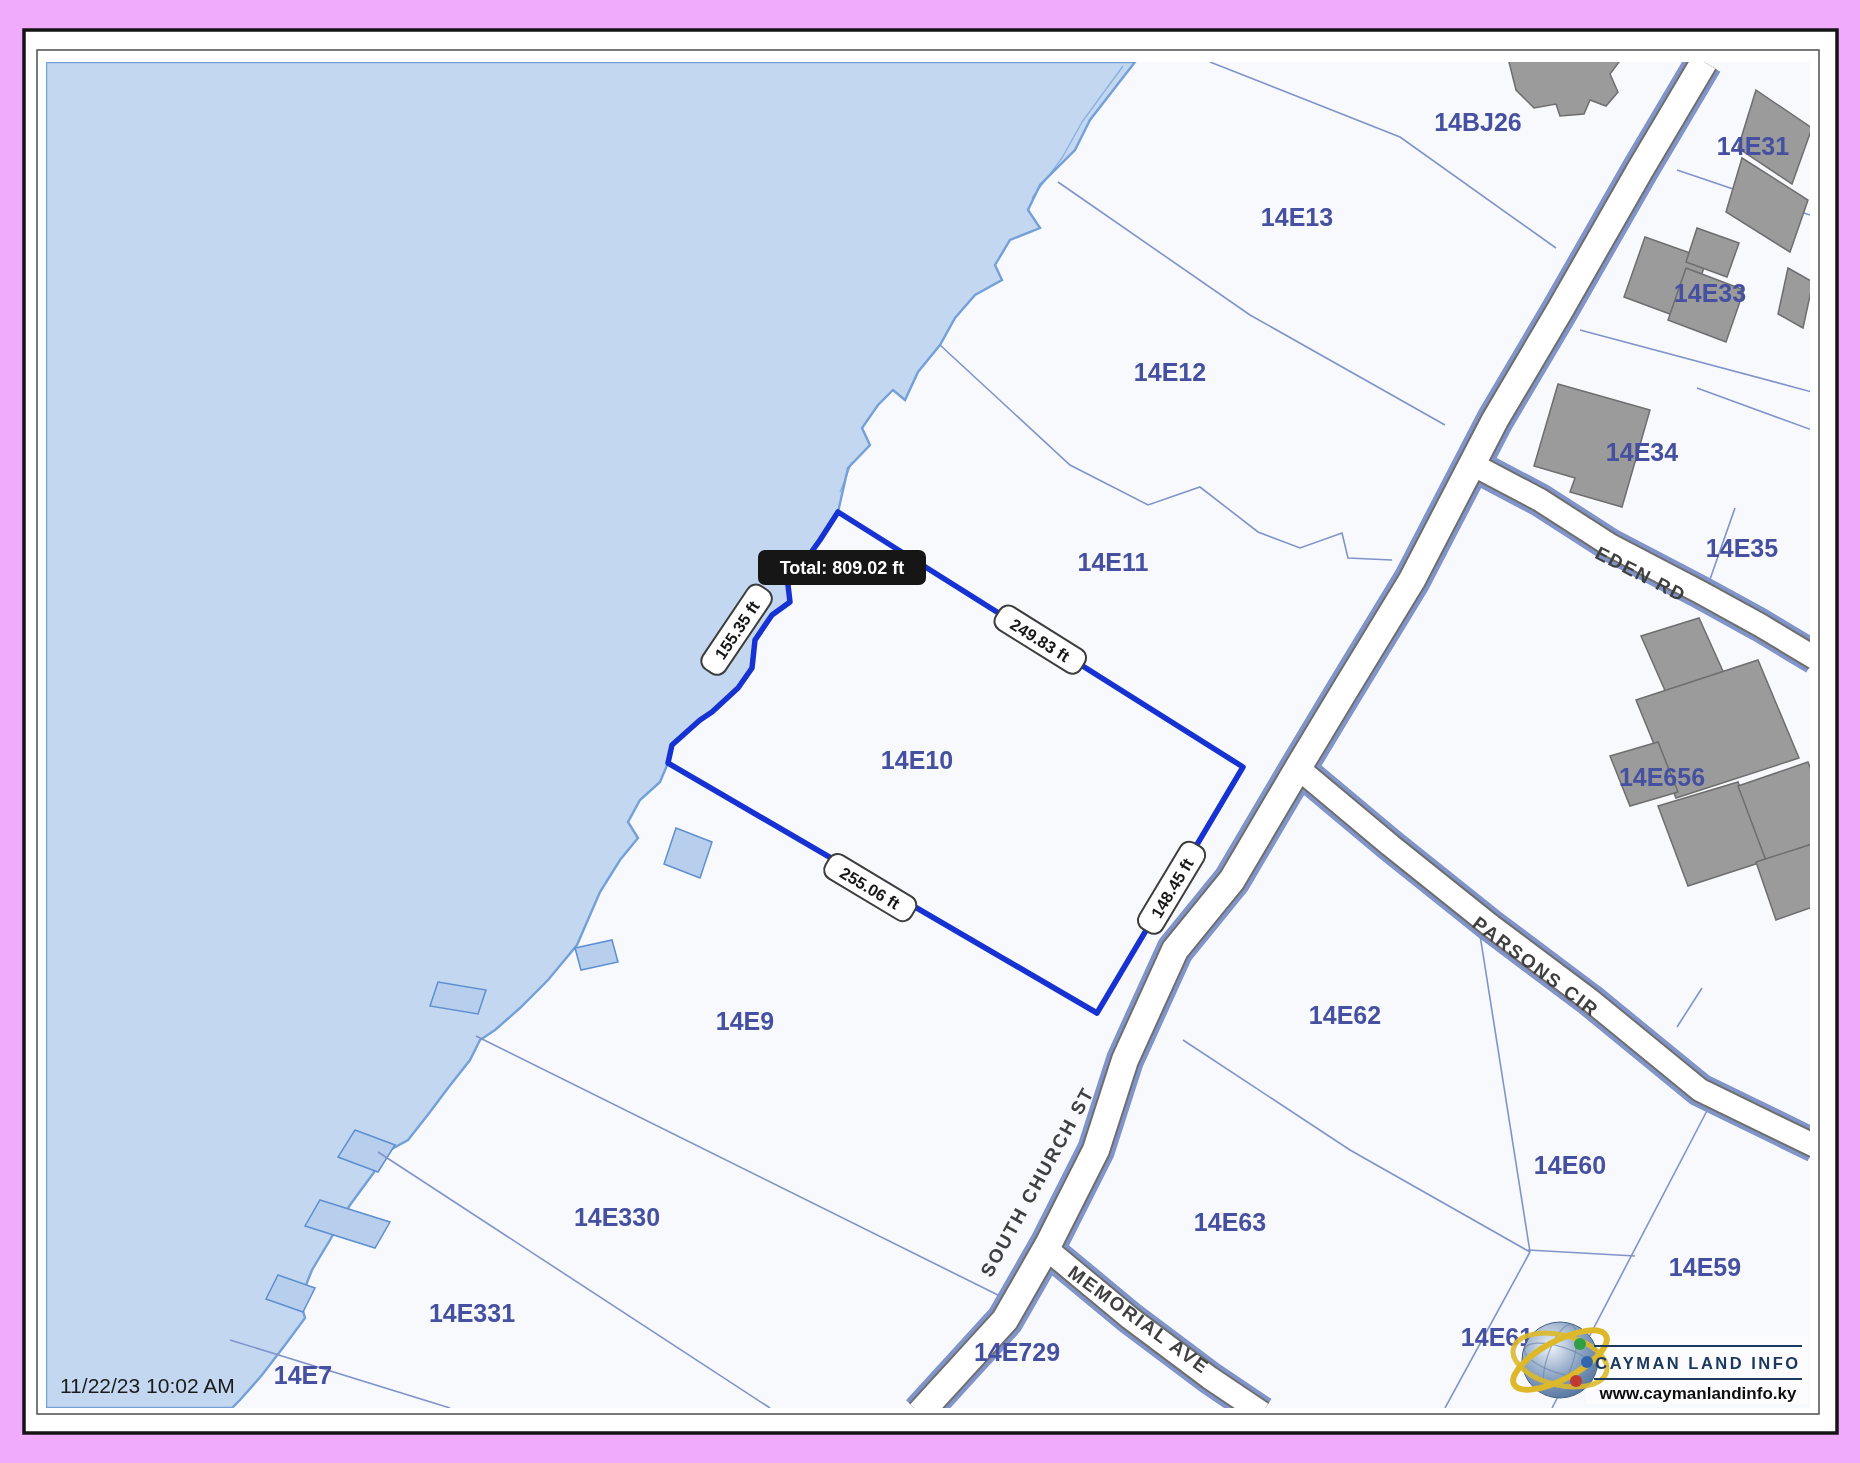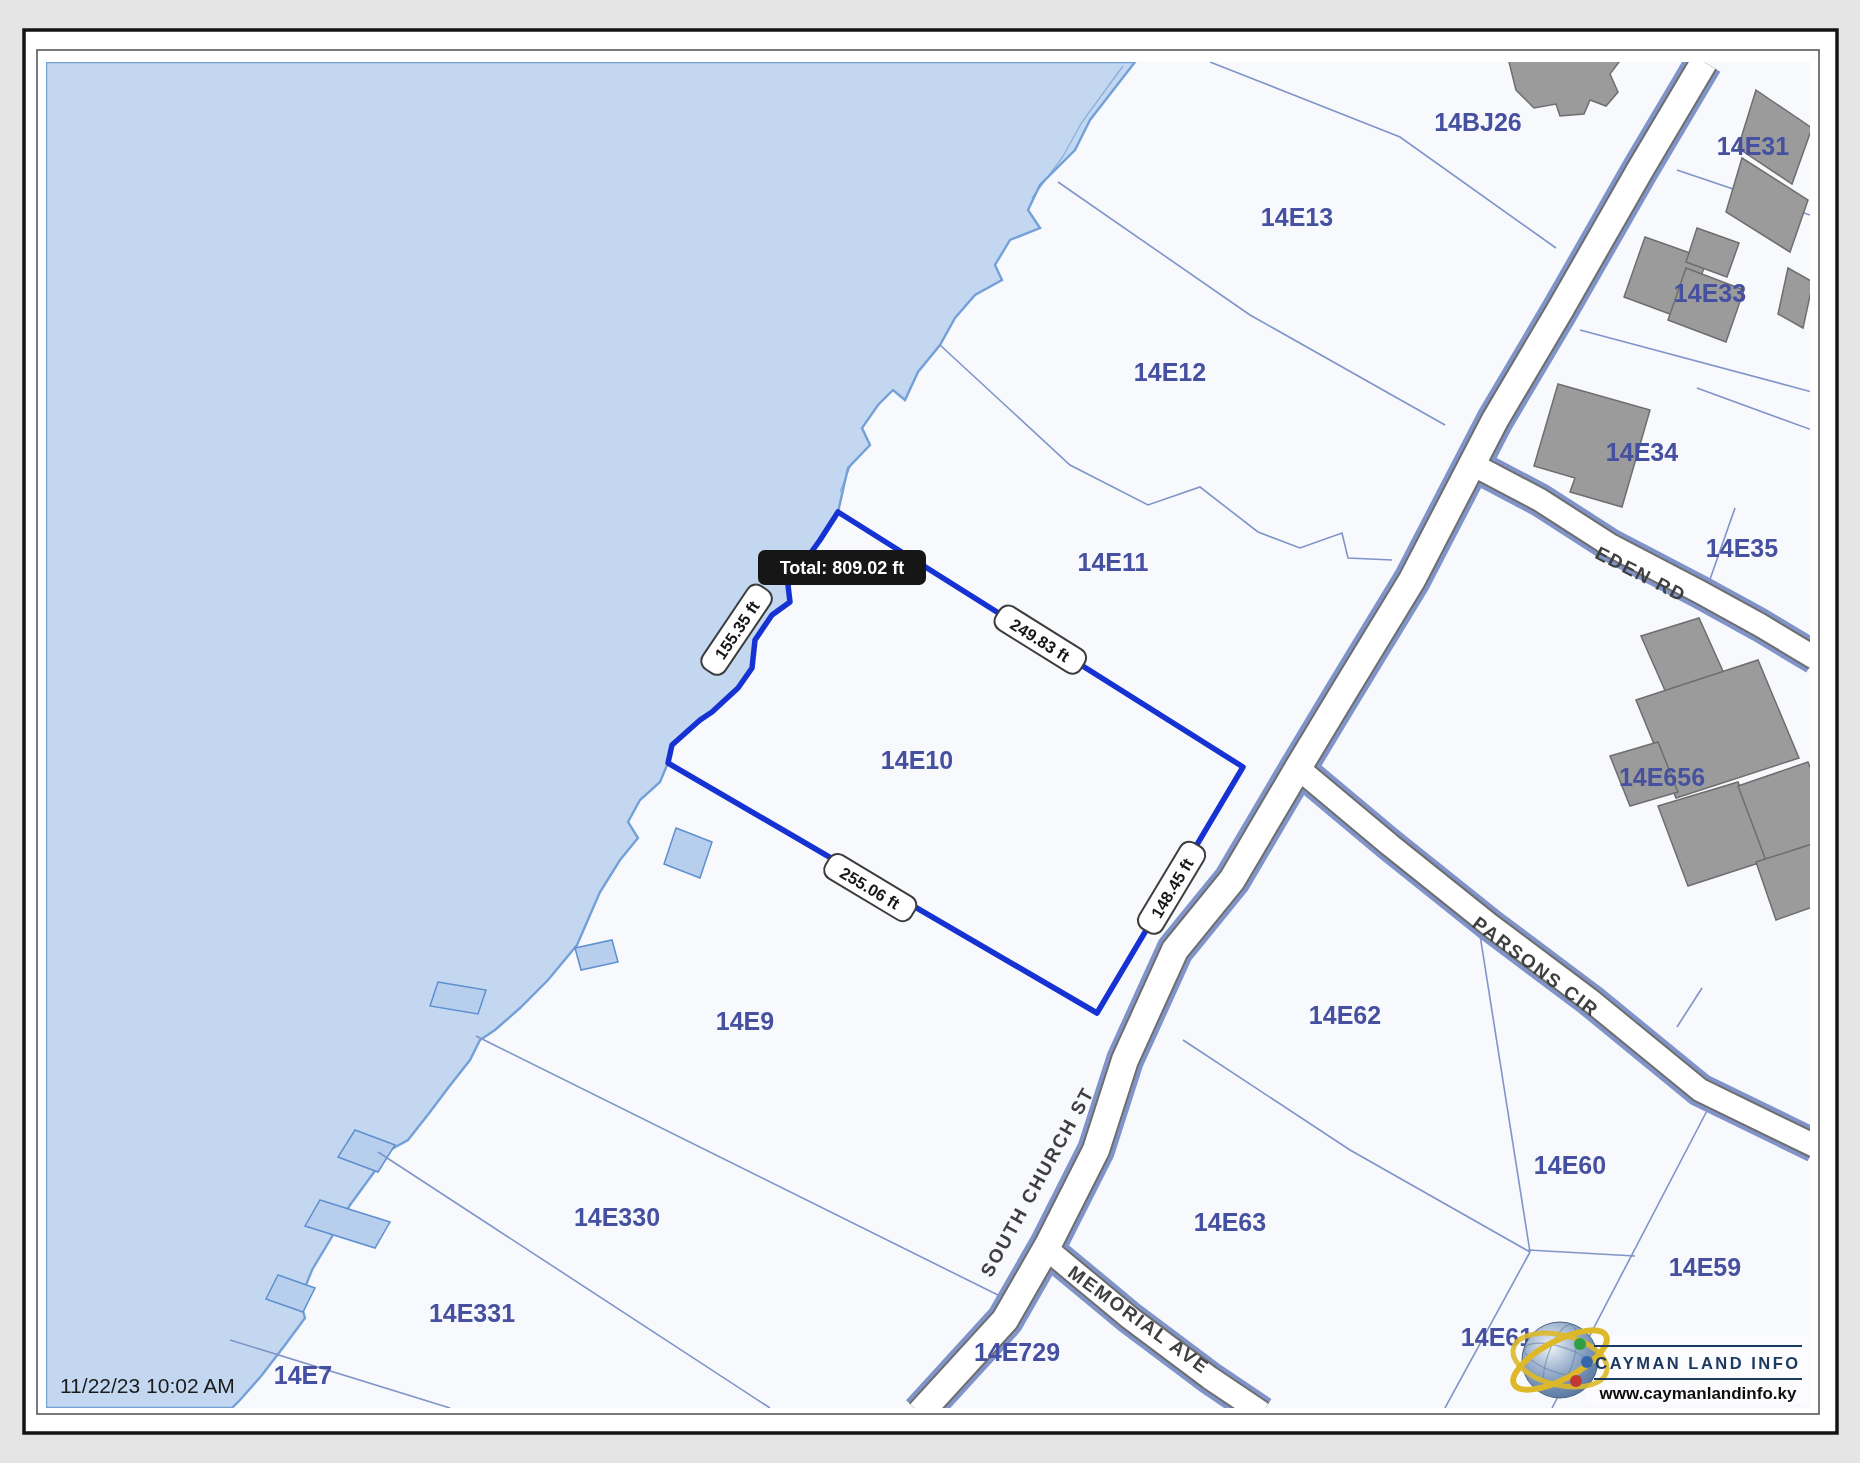--- a/index.html
+++ b/index.html
@@ -1,16 +1,16 @@
 <!DOCTYPE html>
 <html><head>
 <meta charset="utf-8">
 <style>
   html,body{margin:0;padding:0;background:#ffffff;}
-  #page{position:relative;width:1860px;height:1463px;background:#e5e5e5;
+  #page{position:relative;width:1860px;height:1463px;background:#f0abfc;
         font-family:"Liberation Sans",sans-serif;overflow:hidden;}
   svg text{user-select:none;}
   .parcel-label{fill:#4650a0;font-weight:bold;font-size:25px;}
   .road-label{fill:#3f3f3f;font-weight:bold;font-size:19px;letter-spacing:2px;}
   .meas-text{fill:#171717;font-weight:bold;font-size:16.5px;}
   .pill{fill:#ffffff;stroke:#3d3d3d;stroke-width:2;}
   .tooltip-box{fill:#161616;}
   .tooltip-text{fill:#ffffff;font-weight:bold;font-size:18px;}
   .timestamp{fill:#1b1b1b;font-size:21px;}
   .logo-title{fill:#1c3a60;font-weight:bold;font-size:16.5px;letter-spacing:2.5px;}

